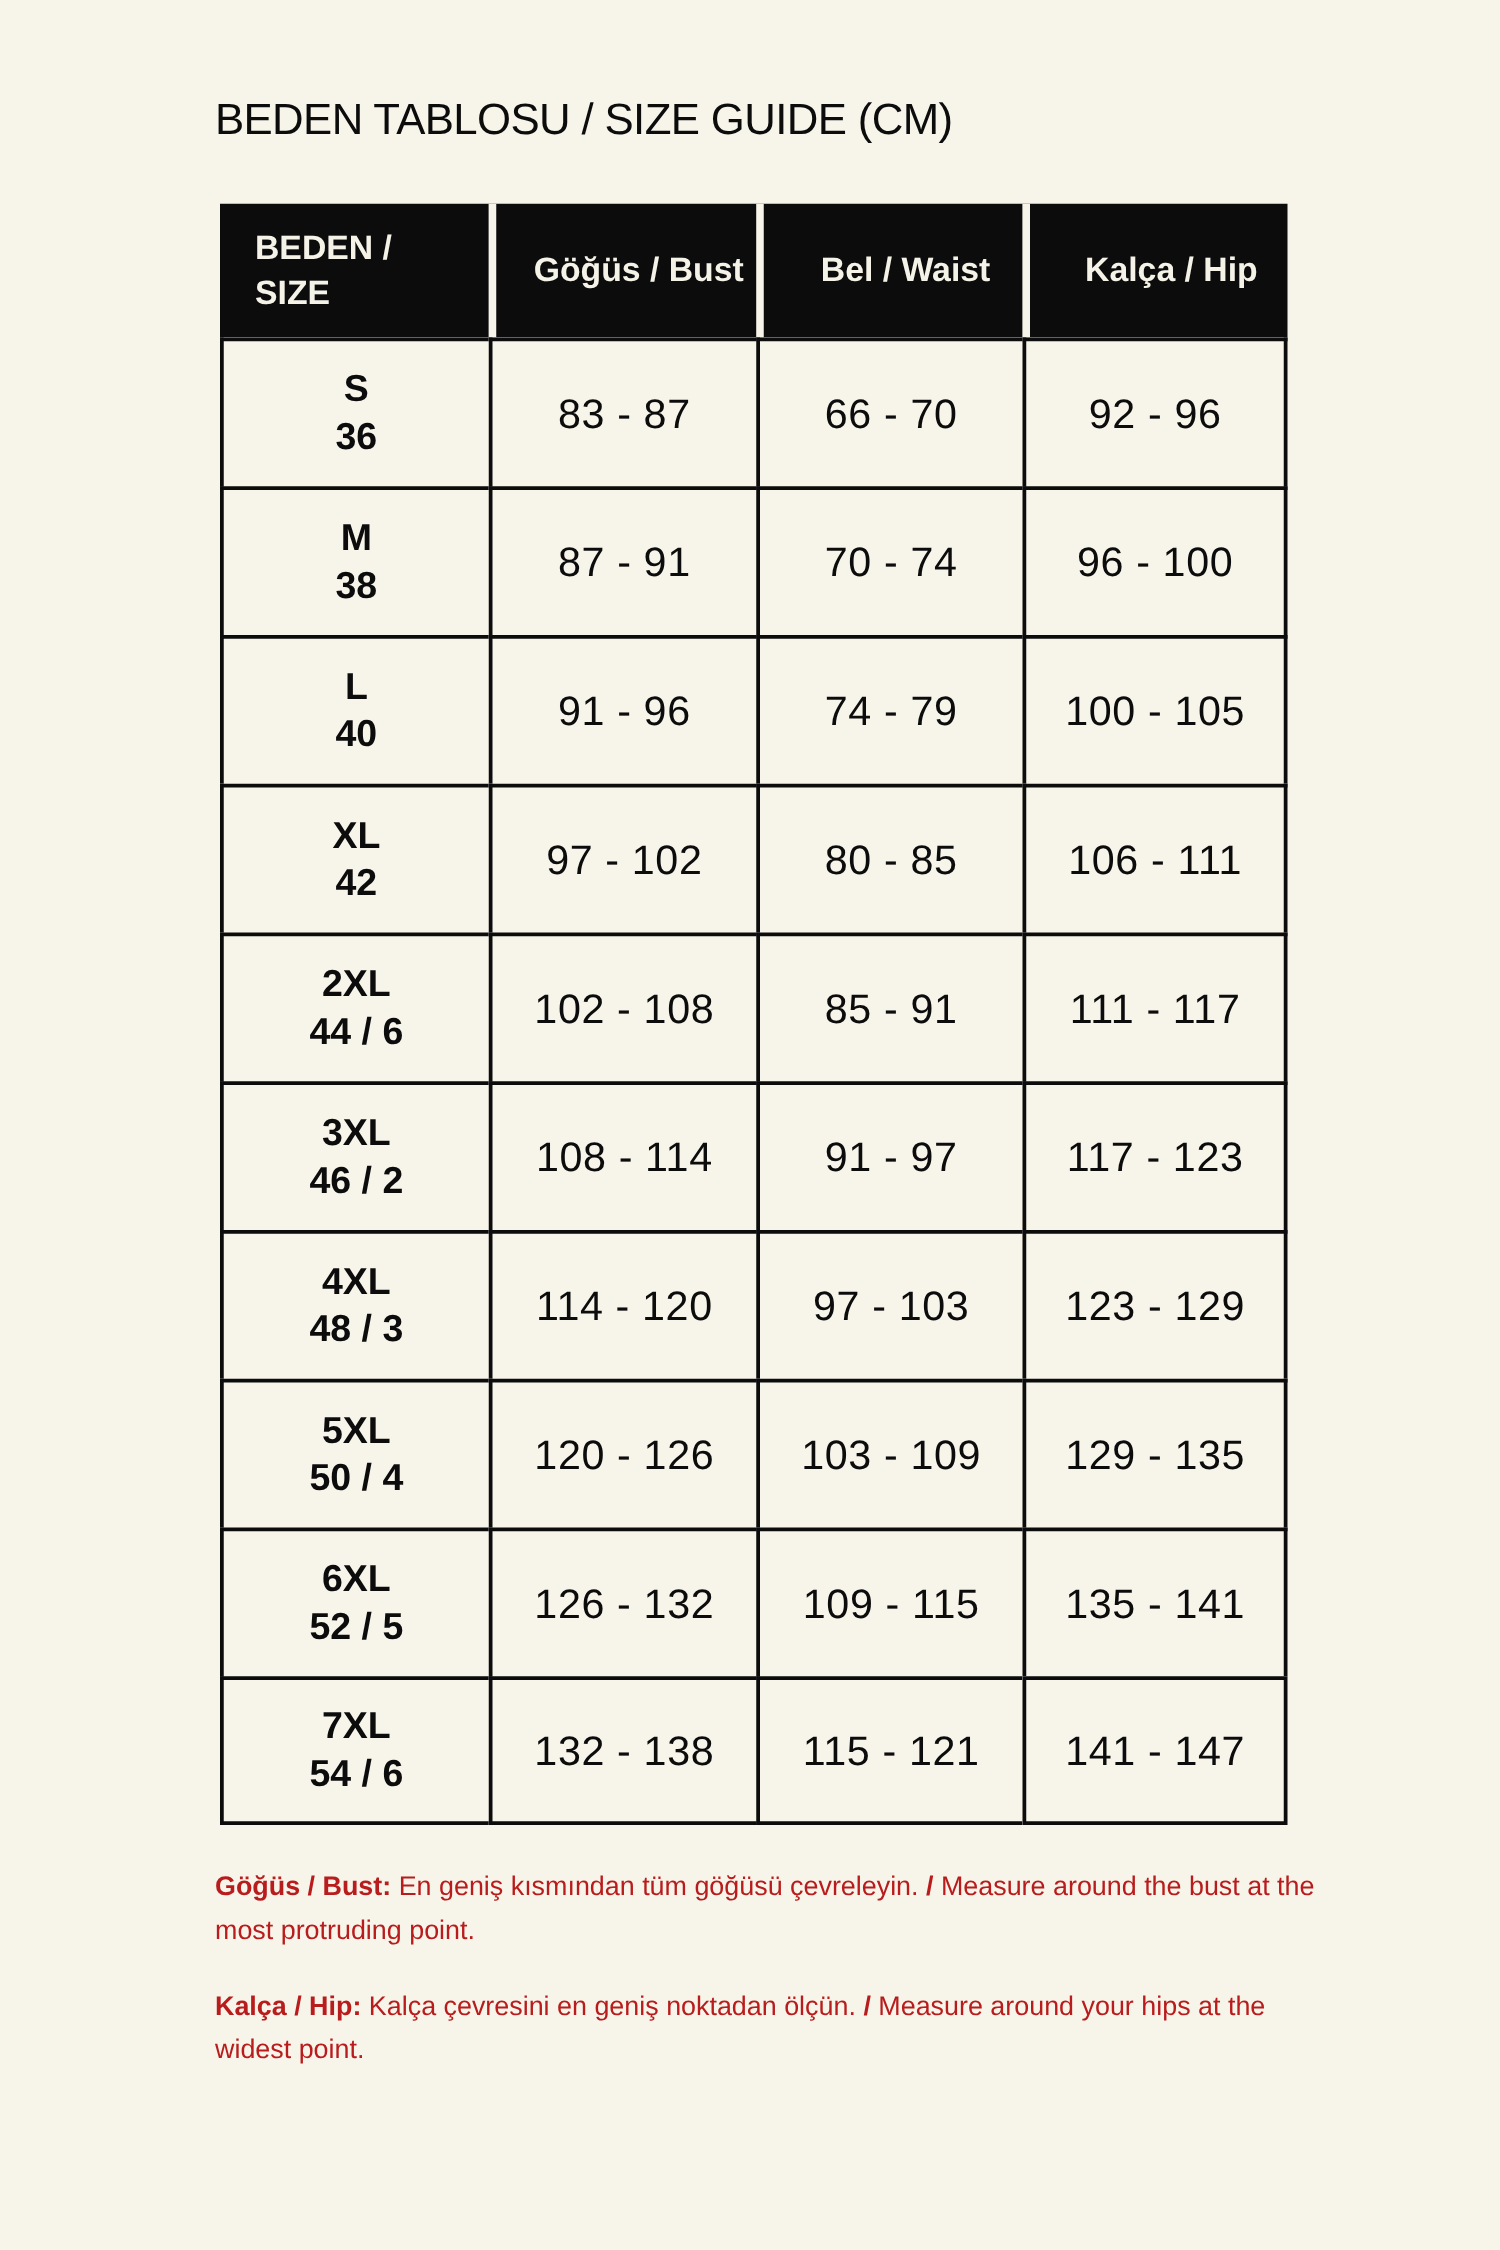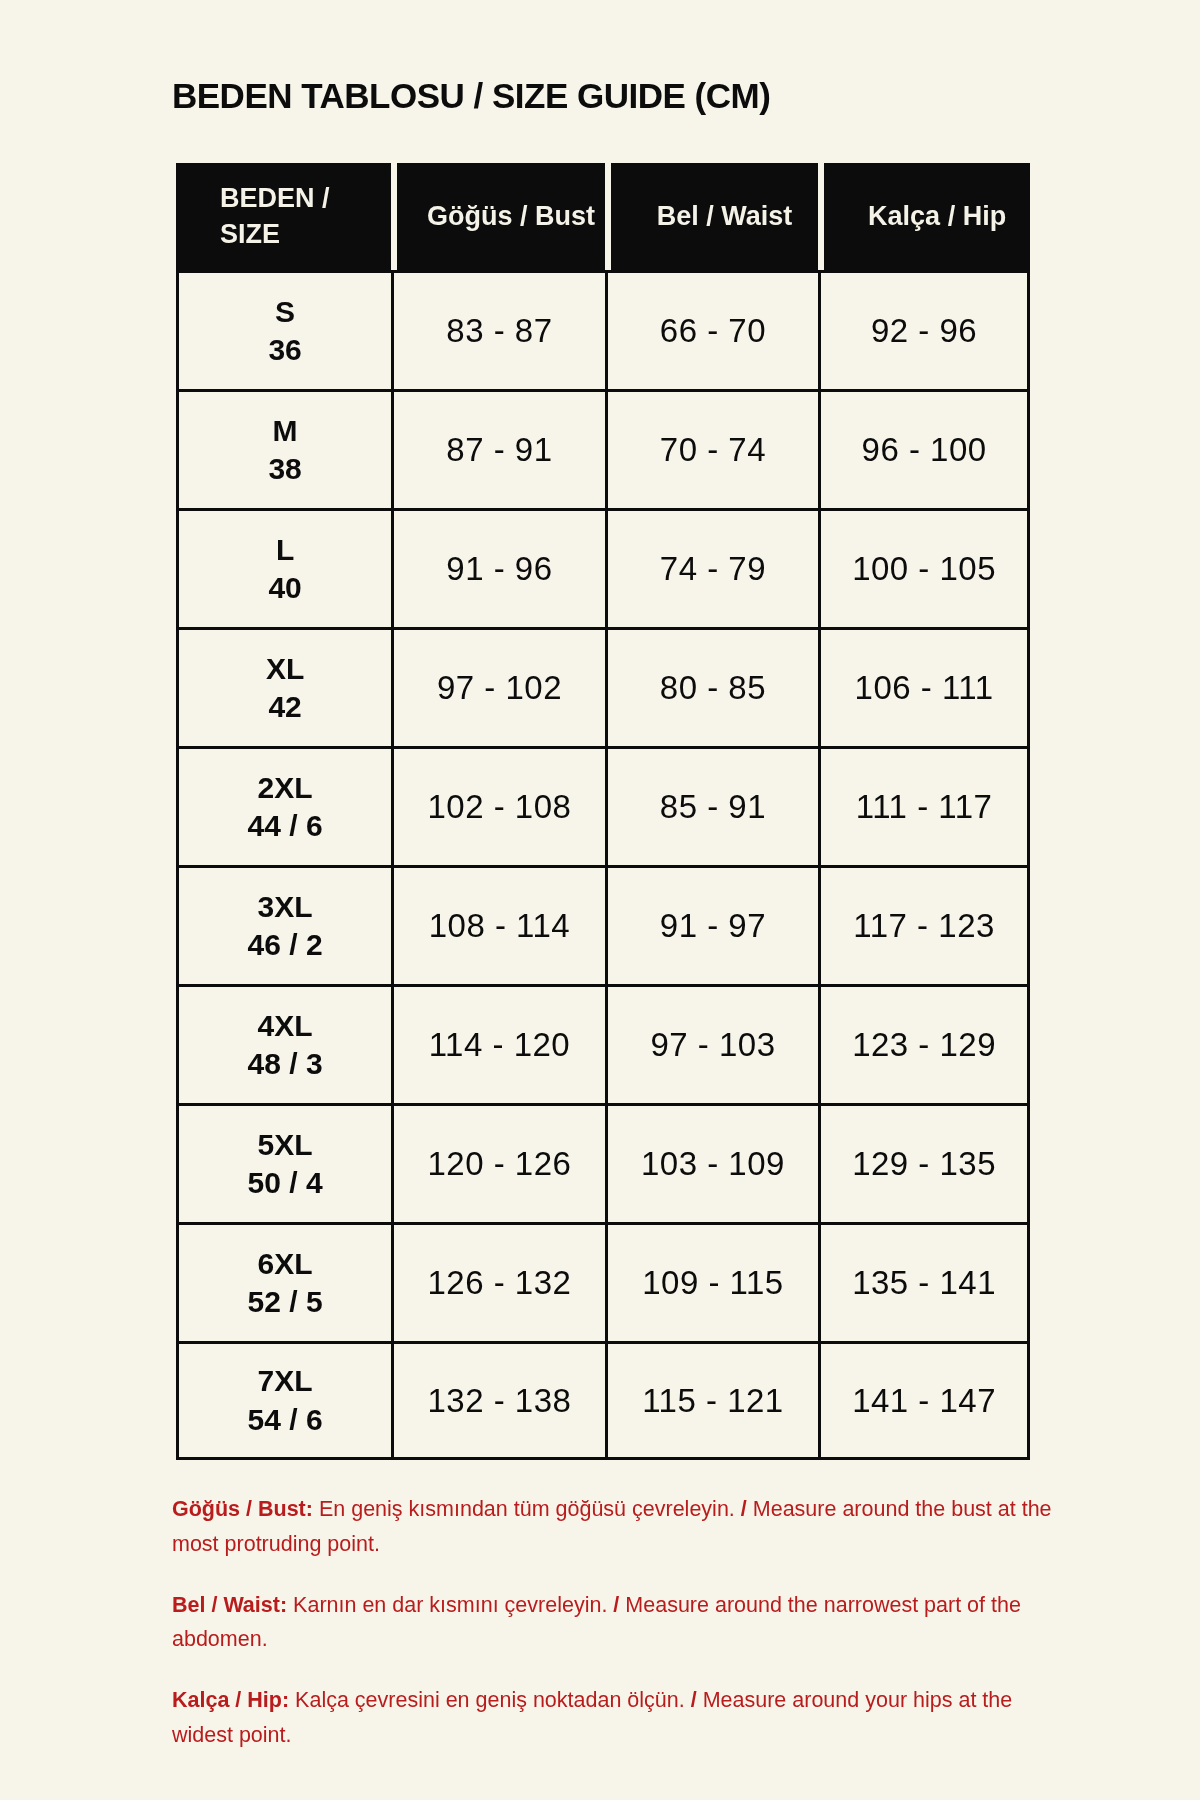--- a/index.html
+++ b/index.html
@@ -5,33 +5,33 @@
   :root{
     --bg:#F7F4EA;
     --ink:#0C0C0C;
     --header-text:#F5F2E8;
   }
   *{margin:0;padding:0;box-sizing:border-box;}
   html,body{width:1200px;height:1800px;}
   body{background:var(--bg);font-family:"Liberation Sans",sans-serif;color:var(--ink);}
   .page{position:relative;width:1200px;height:1800px;overflow:hidden;}
 
-  .title{position:absolute;left:172px;top:76px;font-size:35px;font-weight:700;letter-spacing:-0.5px;}
+  .title{position:absolute;left:172px;top:76px;font-size:35px;font-weight:400;letter-spacing:-0.5px;}
 
   table.size-table{
     position:absolute;left:176px;top:163px;width:854px;
     border-collapse:separate;border-spacing:0;table-layout:fixed;
   }
   .size-table th,.size-table td{box-sizing:border-box;}
   .size-table thead th{
     background:var(--ink);color:var(--header-text);
     height:107px;font-size:27px;font-weight:700;
     text-align:center;vertical-align:middle;line-height:1.3;padding-left:20px;
   }
-  .size-table thead th.first{text-align:left;padding-left:44px;padding-right:40px;}
+  .size-table thead th.first{text-align:left;padding-left:28px;padding-right:40px;}
   .size-table thead th + th{border-left:6px solid var(--bg);}
   .size-table tbody td{
     height:119px;background:var(--bg);
     border-left:3px solid var(--ink);border-top:3px solid var(--ink);
     text-align:center;vertical-align:middle;
     font-size:33px;font-weight:400;letter-spacing:0.5px;
   }
   .size-table tbody td:last-child{border-right:3px solid var(--ink);}
   .size-table tbody tr:last-child td{border-bottom:3px solid var(--ink);}
   .size-table td.size-cell{font-weight:700;font-size:30px;letter-spacing:0;}
@@ -167,26 +167,20 @@
   </table>
 
   <div class="notes">
     <p class="note">
       <span class="b">Göğüs / Bust:</span>
       <span>En geniş kısmından tüm göğüsü çevreleyin.</span>
       <span class="b">/</span>
       <span>Measure around the bust at the most protruding point.</span>
     </p>
     <p class="note">
-      <span class="b">Bel / Waist:</span>
-      <span>Karnın en dar kısmını çevreleyin.</span>
-      <span class="b">/</span>
-      <span>Measure around the narrowest part of the abdomen.</span>
-    </p>
-    <p class="note">
       <span class="b">Kalça / Hip:</span>
       <span>Kalça çevresini en geniş noktadan ölçün.</span>
       <span class="b">/</span>
       <span>Measure around your hips at the widest point.</span>
     </p>
   </div>
 
 </div>
 
 </body></html>

